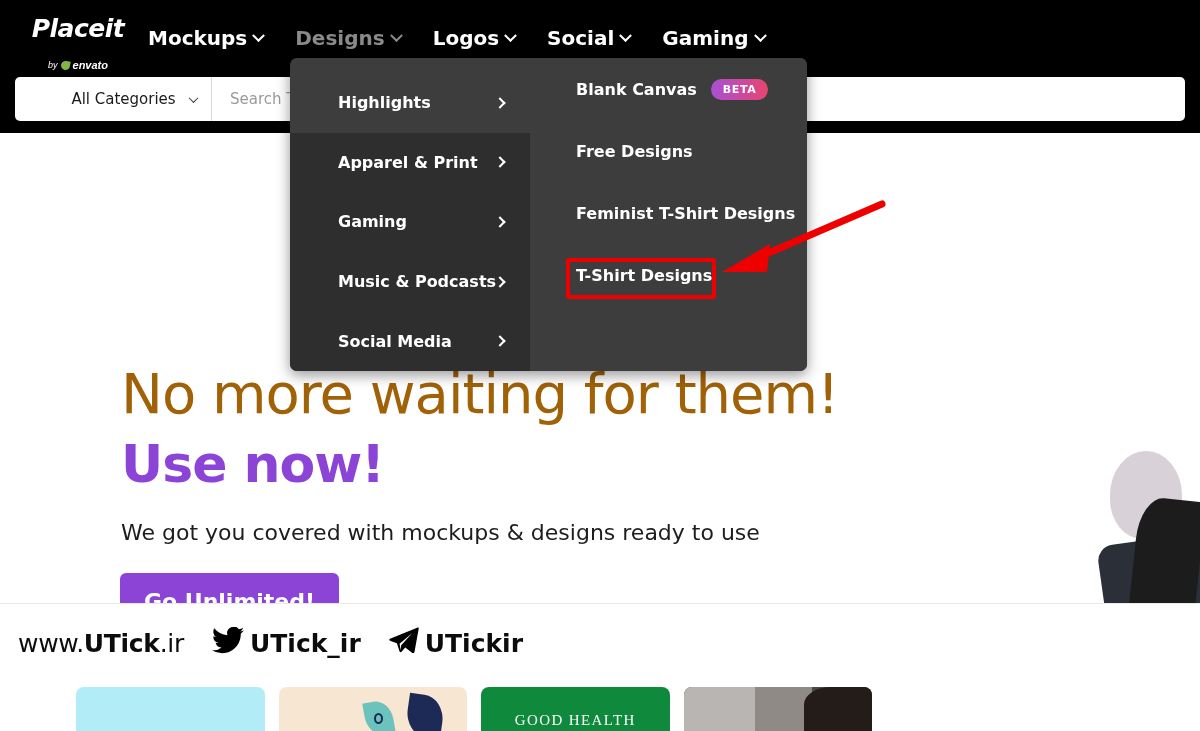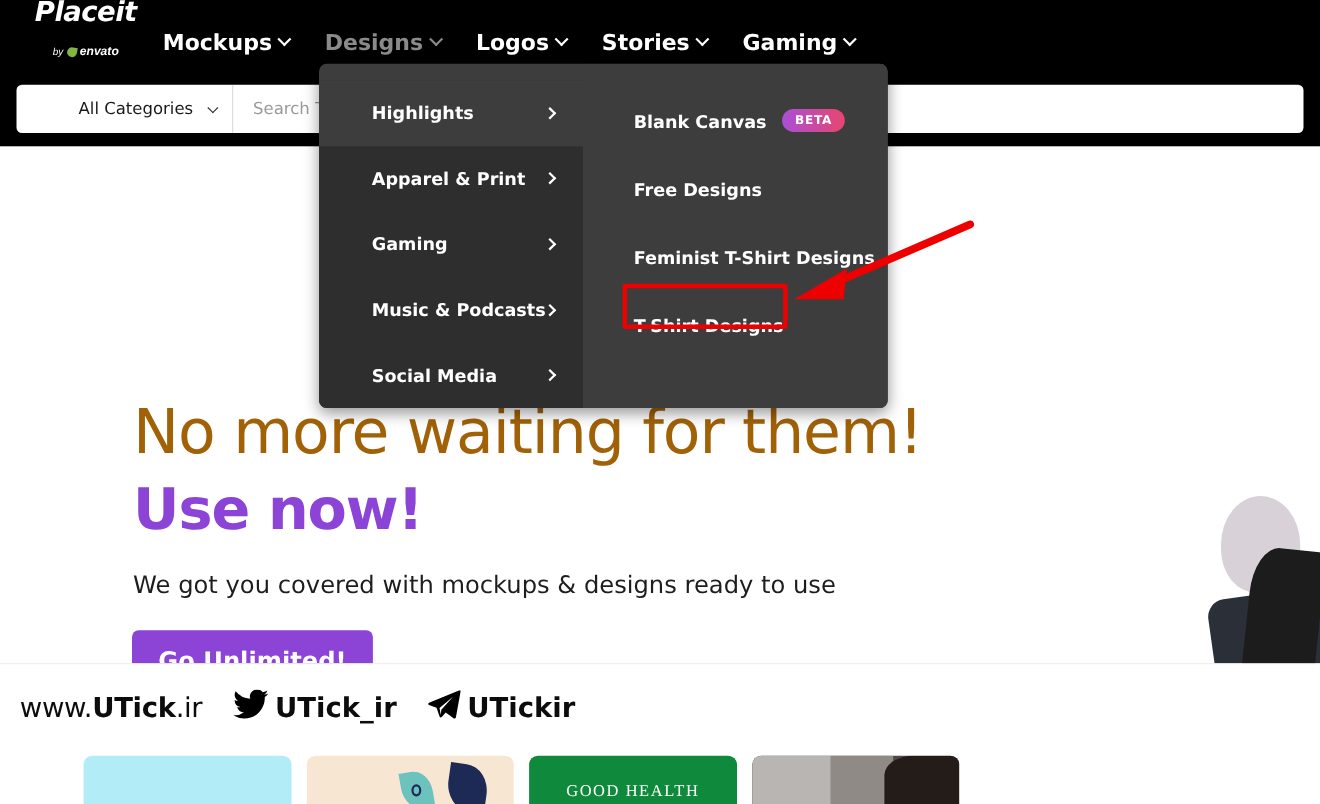--- a/index.html
+++ b/index.html
@@ -9,22 +9,22 @@
     background: #ffffff; overflow: hidden;
   }
   #screen { position: relative; width: 1200px; height: 731px; overflow: hidden; background:#fff; }
 
   
   .header {
     position: absolute; top: 0; left: 0; width: 1200px; height: 133px;
     background: #000000; z-index: 30;
   }
   .logo {
-    position: absolute; left: 22px; top: 5px; width: 112px; height: 48px;
-    display: flex; flex-direction: column; align-items: center; justify-content: flex-end;
+    position: absolute; left: 22px; top: 16px; width: 112px; height: 48px;
+    display: flex; flex-direction: column; align-items: center; justify-content: flex-start;
   }
   .logo-main {
     font-family: "DejaVu Sans", sans-serif;
     font-size: 25px; font-weight: bold; font-style: italic; color: #ffffff;
     letter-spacing: -0.5px; line-height: 1;
   }
   .logo-main .it { font-weight: bold; }
   .logo-sub {
     display: flex; align-items: center; gap: 3px;
     font-size: 11px; color: #ffffff; font-style: italic; font-weight: bold;
@@ -145,21 +145,21 @@
   .mm-left-item.active { background: #3d3d3d; }
   .chev-right {
     display: inline-block; width: 8px; height: 8px;
     border-top: 2.2px solid #ffffff; border-right: 2.2px solid #ffffff;
     transform: rotate(45deg); flex-shrink: 0;
   }
   .mm-right {
     flex: 1; background: #3d3d3d; display: flex; flex-direction: column;
   }
   .mm-right-item {
-    height: 62px; display: flex; align-items: flex-end;
+    height: 62px; display: flex; align-items: center;
     padding: 0 24px 0 46px; color: #ffffff; font-size: 16px; font-weight: bold;
     cursor: pointer; white-space: nowrap; gap: 14px;
     font-family: "DejaVu Sans", sans-serif;
   }
   .beta-badge {
     background: linear-gradient(90deg,#a94fd6 0%,#e8456f 100%);
     color: #ffffff; font-size: 11px; font-weight: bold;
     padding: 4px 12px; border-radius: 11px; letter-spacing: .6px;
   }
 
@@ -299,21 +299,21 @@
       </div>
       <div class="nav-item dimmed">
         <span>Designs</span>
         <span class="chev-down"></span>
       </div>
       <div class="nav-item">
         <span>Logos</span>
         <span class="chev-down"></span>
       </div>
       <div class="nav-item">
-        <span>Stories</span>
+        <span>Social</span>
         <span class="chev-down"></span>
       </div>
       <div class="nav-item">
         <span>Gaming</span>
         <span class="chev-down"></span>
       </div>
     </div>
   </div>
 
   <div class="searchbar">

